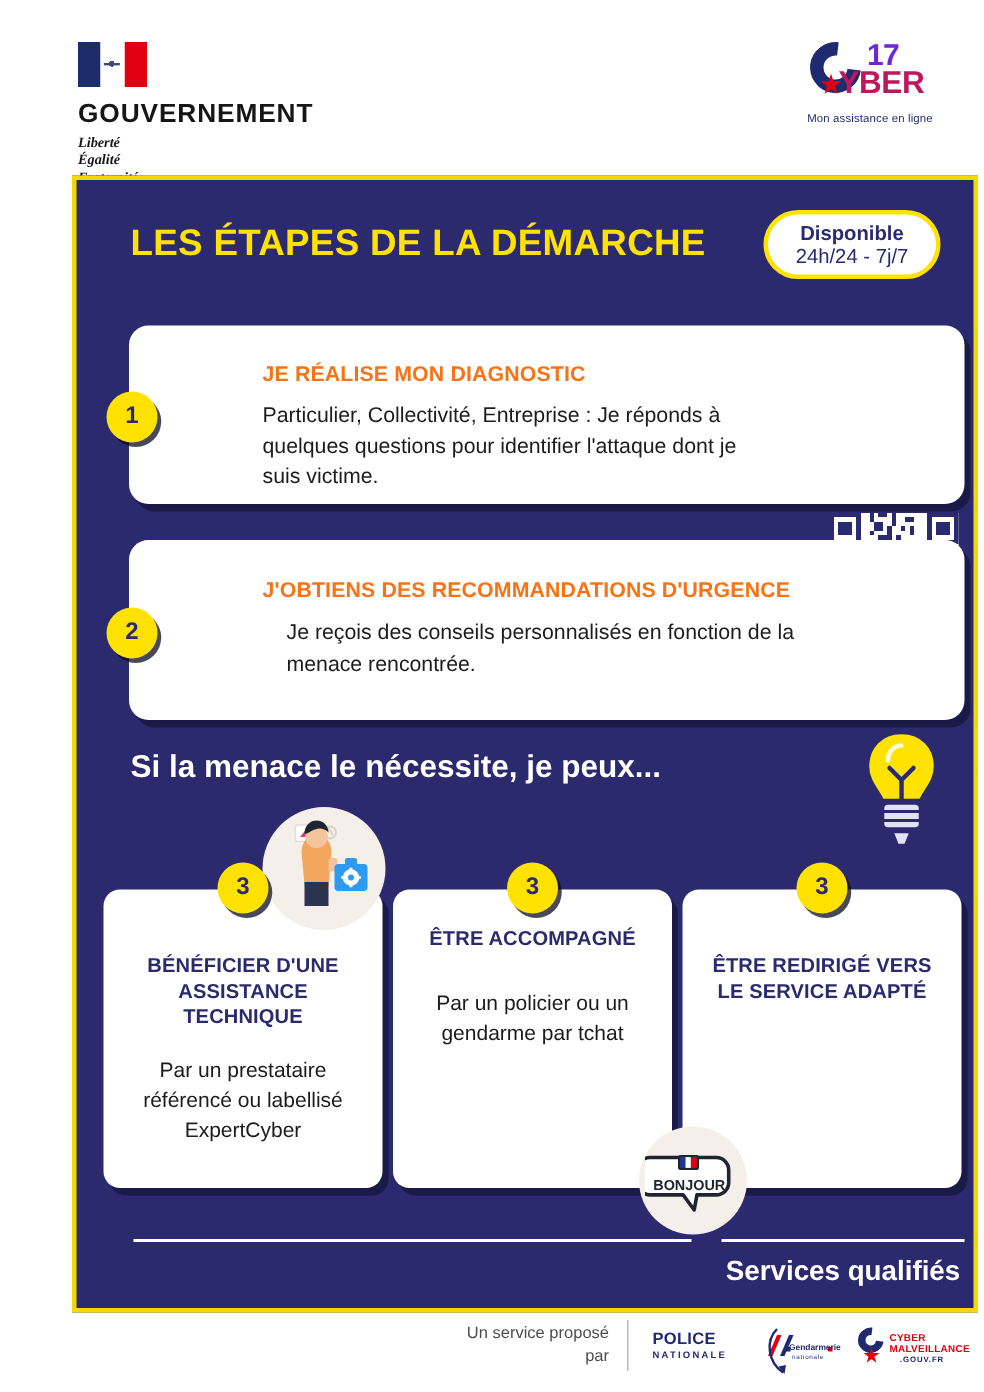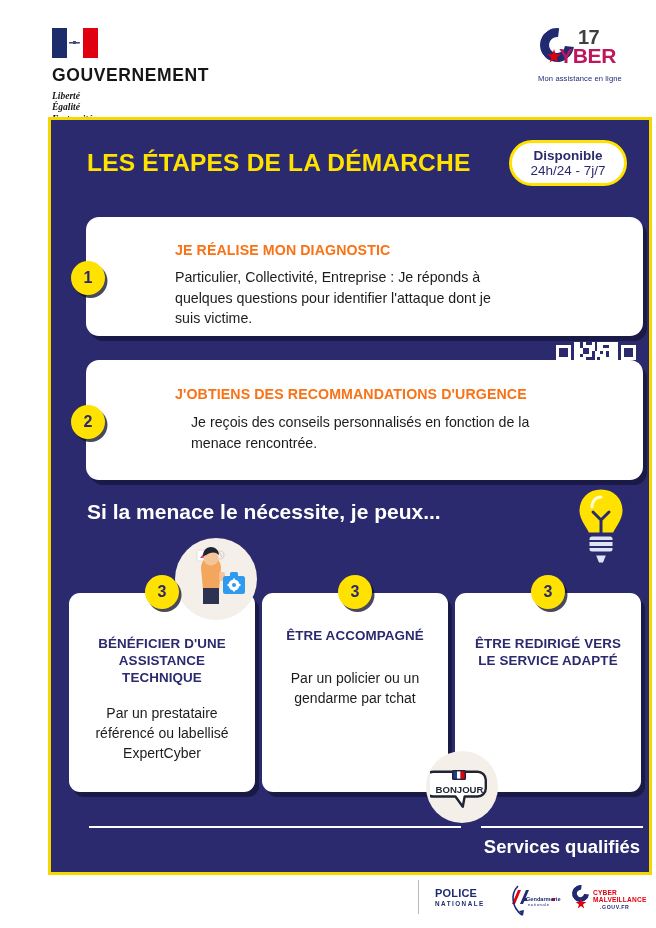--- a/index.html
+++ b/index.html
@@ -50,21 +50,21 @@
   .logo17 { position: absolute; right: 22px; top: 27px; width: 112px; height: 66px; }
   .logo17 .mark { position: relative; width: 112px; height: 46px; }
   .logo17 .c-shape {
     position: absolute; left: 18px; top: 1px; width: 34px; height: 34px;
     border: 9px solid #1f2a70; border-radius: 50%;
     border-right-color: transparent;
     transform: rotate(-38deg);
   }
   .logo17 .num17 {
     position: absolute; left: 56px; top: -1px;
-    color: #404040; font-size: 20px; font-weight: 700; letter-spacing: -.5px;
+    color: #6d28d9; font-size: 20px; font-weight: 700; letter-spacing: -.5px;
   }
   .logo17 .yber {
     position: absolute; left: 37px; top: 17px;
     color: #be185d; font-size: 21px; font-weight: 700; letter-spacing: -.3px;
   }
   .logo17 .star {
     position: absolute; left: 22px; top: 20px; width: 20px; height: 20px;
   }
   .logo17 .tag {
     position: absolute; left: 4px; top: 47px; width: 108px; text-align: center;
@@ -156,21 +156,21 @@
 
   .opt-title {
     margin-top: 42px; padding: 0 12px;
     color: #2b2a6e; font-size: 13.4px; font-weight: 700; line-height: 17px;
     letter-spacing: .1px;
   }
   .opt-text {
     margin-top: 17px; padding: 0 11px;
     color: #1c1c1c; font-size: 14px; line-height: 20px;
   }
-  #opt2 .opt-title { margin-top: 34px; }
+  #opt2 .opt-title { margin-top: 24px; }
   #opt2 .opt-text  { margin-top: 24px; }
   #opt3 .opt-text  { margin-top: 24px; }
 
   .opt-num {
     position: absolute; top: 455px; width: 34px; height: 34px; border-radius: 50%;
     background: #ffe200; color: #2b2a6e;
     display: flex; align-items: center; justify-content: center;
     font-size: 16px; font-weight: 700;
     box-shadow: 2.5px 3px 0 rgba(12,12,40,.75);
     z-index: 5;
@@ -476,20 +476,21 @@
         <text x="29.5" y="38" font-family="Liberation Sans, sans-serif" font-size="9.6" font-weight="700" fill="#1f2433" text-anchor="middle">BONJOUR</text>
       </svg>
     </div>
 
     <div class="rule" id="rule1"></div>
     <div class="rule" id="rule2"></div>
     <div class="foot-lbl" id="fl2">Services qualifiés</div>
   </div>
 
   <div class="pfoot">
+    <div class="pfoot-text">Un service proposé par</div>
     <div class="vdiv"></div>
 
     <div class="logo-police">
       <div style="display:flex;align-items:center;gap:19px;">
         <div>
           <div class="lp-word">POLICE</div>
           <div class="lp-sub">NATIONALE</div>
         </div>
         <svg width="24" height="17" viewBox="0 0 24 17" style="margin-left:5px;">
           <path d="M3 15 L9 1 L12 1 L6 15 Z" fill="#e1000f"></path>

